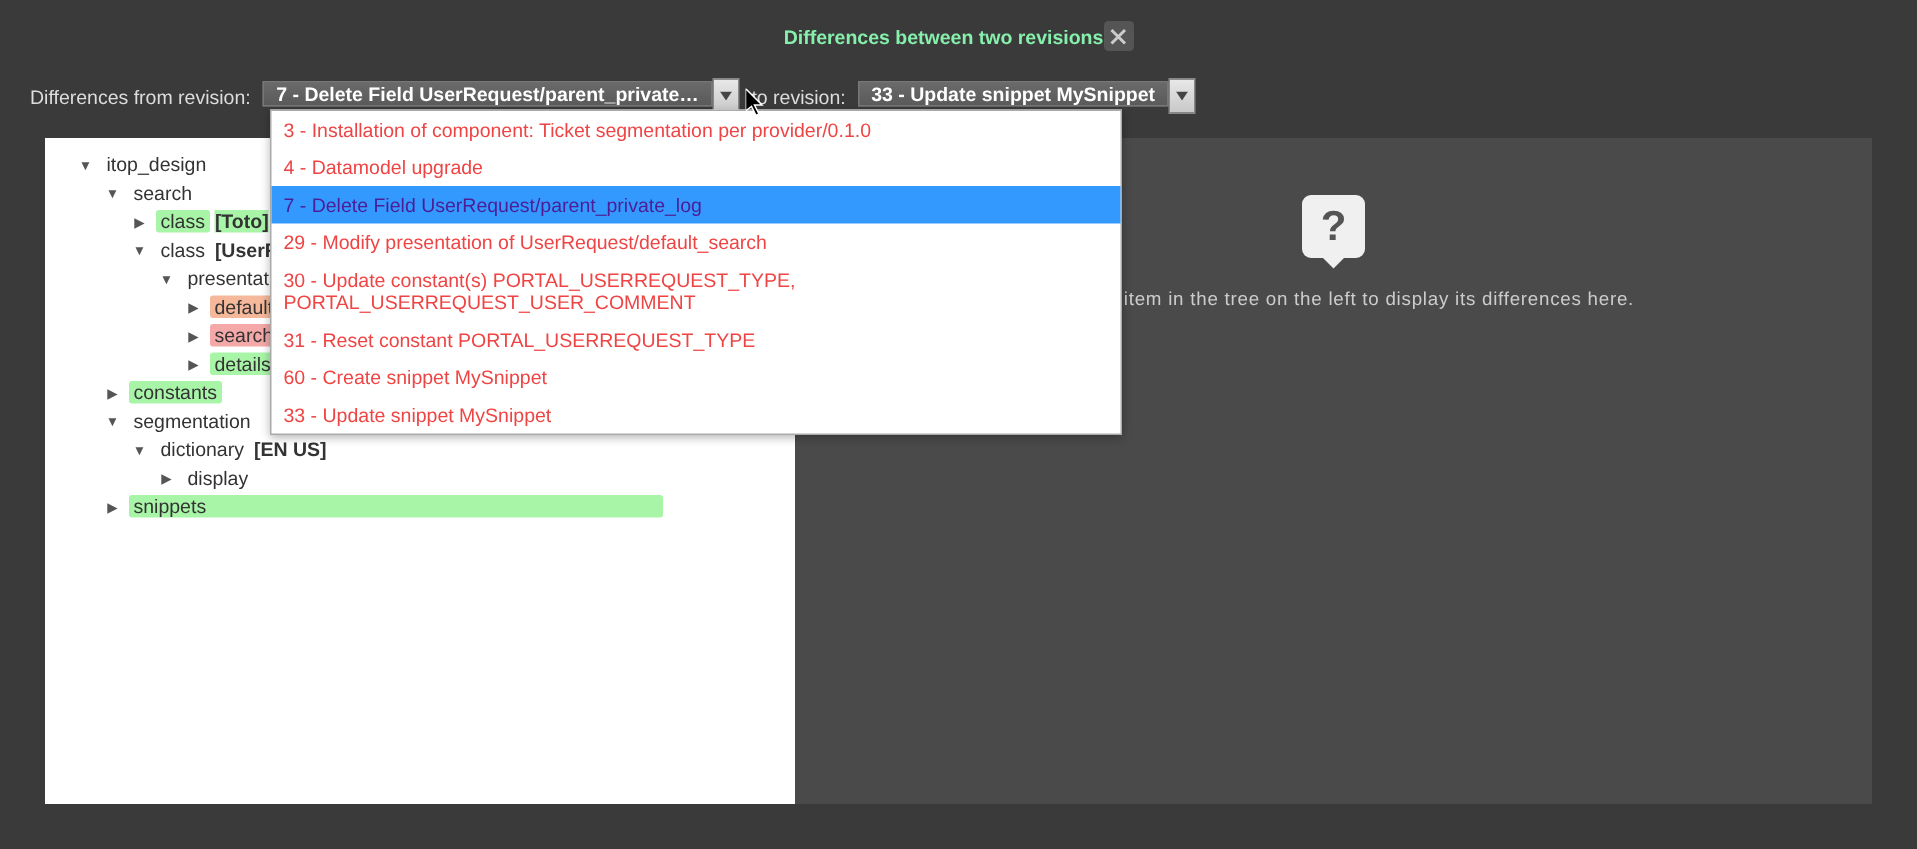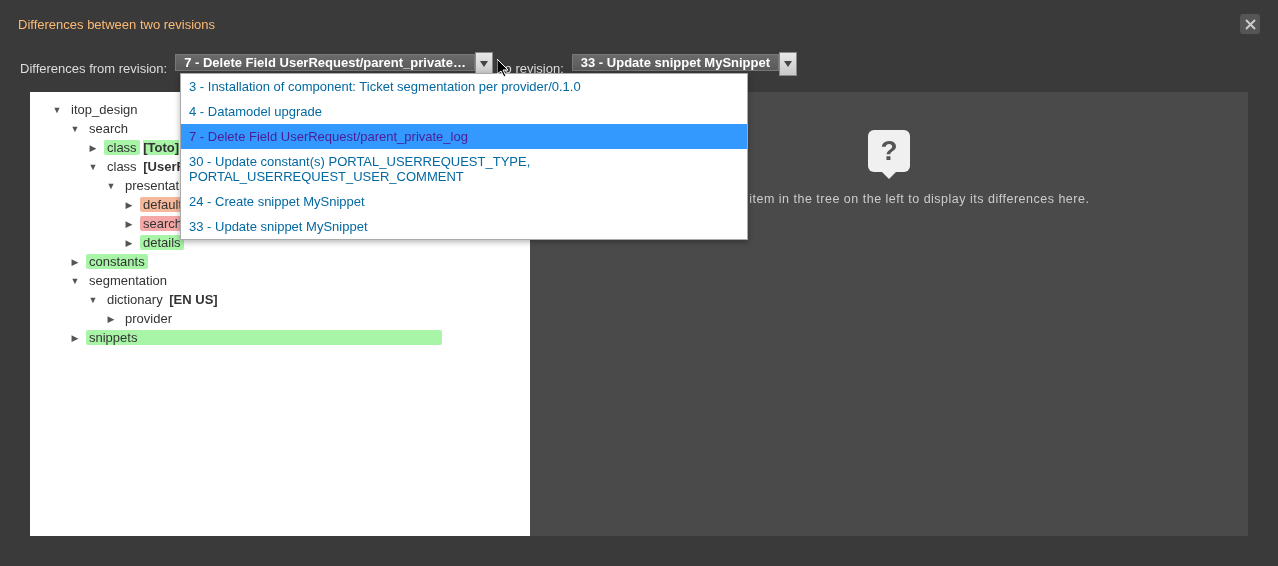--- a/index.html
+++ b/index.html
@@ -1,41 +1,41 @@
 <!DOCTYPE html>
 <html><head>
 <meta charset="utf-8">
 <style>
   * { margin: 0; padding: 0; box-sizing: border-box; font-family: Arial, Helvetica, sans-serif; }
   body { background: #3a3a3a; width: 1278px; height: 566px; overflow: hidden; position: relative; }
   .outer-container { position: relative; height: 100%; padding: 6px; }
   .dialog { background: #3a3a3a; border-radius: 4px; height: 100%; position: relative; }
-  .dialog-header { background: #3a3a3a; color: #fdba74; font-size: 13px; font-weight: normal; padding: 8px 12px 10px 12px; display: flex; justify-content: space-between; align-items: center; }
+  .dialog-header { background: #3a3a3a; color: #86efac; font-size: 13px; font-weight: bold; padding: 8px 12px 10px 12px; display: flex; justify-content: center; align-items: center; }
   .close-btn { width: 20px; height: 20px; background: #555; color: #ccc; display: flex; align-items: center; justify-content: center; border-radius: 3px; font-size: 14px; font-weight: bold; cursor: pointer; }
-  .toolbar { padding: 8px 14px 14px 14px; display: flex; align-items: flex-end; gap: 8px; color: #ddd; font-size: 13px; }
+  .toolbar { padding: 8px 14px 14px 14px; display: flex; align-items: center; gap: 8px; color: #ddd; font-size: 13px; }
   .select-wrap { position: relative; display: inline-block; }
   .select-box { background: linear-gradient(#6a6a6a,#5a5a5a); border: 1px solid #777; color: #fff; font-size: 13px; font-weight: bold; height: 24px; line-height: 22px; padding: 0 8px; width: 360px; overflow: hidden; white-space: nowrap; text-overflow: ellipsis; }
   .select-arrow { width: 18px; height: 24px; background: linear-gradient(#e8e8e8,#c8c8c8); border: 1px solid #888; display: inline-flex; align-items: center; justify-content: center; vertical-align: top; }
   .select-arrow svg { width: 8px; height: 6px; }
   .content-area { display: flex; position: absolute; top: 86px; left: 24px; right: 24px; bottom: 24px; }
   .tree-pane { width: 500px; background: #fff; overflow: auto; font-size: 13px; color: #333; padding: 8px 0; }
   .tree-row { display: flex; align-items: center; height: 19px; padding-left: 0; white-space: nowrap; }
   .tree-toggle { width: 14px; text-align: center; color: #555; font-size: 9px; margin-right: 4px; cursor: pointer; }
   .tree-label { padding: 0 3px; border-radius: 2px; }
   .hl-green { background: #a8f5a8; }
   .hl-orange { background: #f5b89a; }
   .hl-red { background: #f5a8a8; }
   .bracket { font-weight: bold; }
   .diff-pane { flex: 1; background: #4a4a4a; color: #ccc; font-family: "Courier New", monospace; font-size: 13px; position: relative; }
   .placeholder-icon { width: 42px; height: 42px; background: #f0f0f0; border-radius: 6px; position: absolute; left: 50%; top: 38px; transform: translateX(-50%); display: flex; align-items: center; justify-content: center; }
   .placeholder-icon::after { content: ""; position: absolute; bottom: -7px; left: 50%; transform: translateX(-50%); border-left: 7px solid transparent; border-right: 7px solid transparent; border-top: 7px solid #f0f0f0; }
   .placeholder-icon span { font-size: 28px; font-weight: bold; color: #555; }
   .placeholder-text { position: absolute; top: 100px; left: 50%; transform: translateX(-50%); white-space: nowrap; letter-spacing: 0.5px; font-size: 12.5px; }
   .dropdown-list { position: absolute; top: 73px; left: 180px; width: 568px; background: #fff; border: 1px solid #aaa; font-size: 13px; z-index: 100; box-shadow: 0 2px 6px rgba(0,0,0,0.3); }
-  .dropdown-item { padding: 5px 8px; color: #0369a1; cursor: pointer; }
+  .dropdown-item { padding: 5px 8px; color: #ef4444; cursor: pointer; }
   .dropdown-item.selected { background: #3399ff; color: #4c1d95; }
   .cursor { position: absolute; top: 59px; left: 497px; z-index: 200; }
 </style>
 </head>
 <body>
 
 <div class="outer-container">
   <div class="dialog">
     <div class="dialog-header">
       <span>Differences between two revisions</span>
@@ -97,21 +97,21 @@
             <span class="tree-toggle">▶</span>
             <span class="tree-label hl-green">constants</span>
           </div>
         <div class="tree-row" style="padding-left:38px">
             <span class="tree-toggle">▼</span>
             <span class="tree-label">segmentation</span>
           </div>
         <div class="tree-row" style="padding-left:56px"><span class="tree-toggle">▼</span><span class="tree-label">dictionary</span>&nbsp;<span class="bracket">[EN US]</span></div>
         <div class="tree-row" style="padding-left:74px">
             <span class="tree-toggle">▶</span>
-            <span class="tree-label">provider</span>
+            <span class="tree-label">display</span>
           </div>
         <div class="tree-row" style="padding-left:38px">
             <span class="tree-toggle">▶</span>
             <span class="tree-label hl-green" style="display:inline-block;width:356px">snippets</span>
           </div>
       </div>
 
       <div class="diff-pane">
         <div class="placeholder-icon">
             <span>?</span>
@@ -119,22 +119,24 @@
         <div class="placeholder-text">Select an item in the tree on the left to display its differences here.</div>
       </div>
     </div>
   </div>
 </div>
 
 <div class="dropdown-list" id="dropdown-list">
     <div class="dropdown-item">3 - Installation of component: Ticket segmentation per provider/0.1.0</div>
     <div class="dropdown-item">4 - Datamodel upgrade</div>
     <div class="dropdown-item selected">7 - Delete Field UserRequest/parent_private_log</div>
+    <div class="dropdown-item">29 - Modify presentation of UserRequest/default_search</div>
     <div class="dropdown-item">30 - Update constant(s) PORTAL_USERREQUEST_TYPE, PORTAL_USERREQUEST_USER_COMMENT</div>
-    <div class="dropdown-item">24 - Create snippet MySnippet</div>
+    <div class="dropdown-item">31 - Reset constant PORTAL_USERREQUEST_TYPE</div>
+    <div class="dropdown-item">60 - Create snippet MySnippet</div>
     <div class="dropdown-item">33 - Update snippet MySnippet</div>
   </div>
 
 <div class="cursor">
   <svg width="16" height="20" viewBox="0 0 16 20">
       <path d="M0 0 L0 15 L4 12 L7 18 L9 17 L6 11 L11 11 Z" fill="#000" stroke="#fff" stroke-width="1"></path>
     </svg>
 </div>
 
 </body></html>

